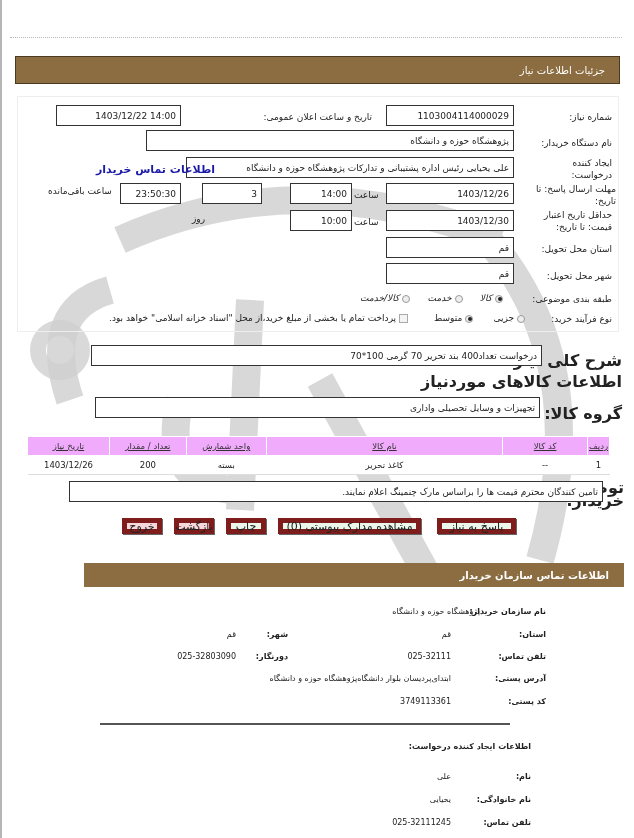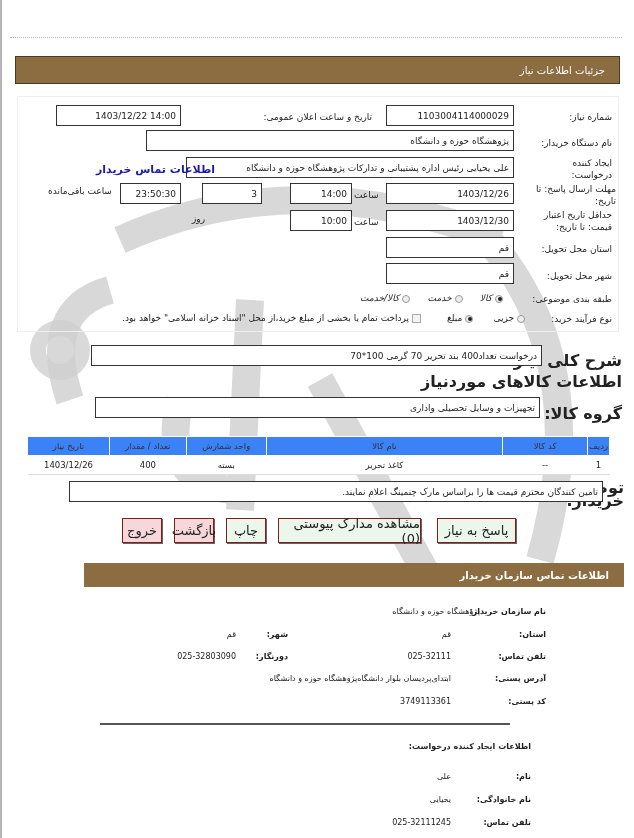--- a/index.html
+++ b/index.html
@@ -20,23 +20,23 @@
   .lbl { position: absolute; font-size: 9px; color: #222; text-align: right; line-height: 12px; }
   .box { position: absolute; border: 1px solid #333; background: #fff; font-size: 9px; padding: 0 4px; display: flex; align-items: center; justify-content: flex-end; direction: ltr; }
   .box.rtl { direction: rtl; justify-content: flex-start; }
   .link { position: absolute; color: #1a1aa6; font-size: 11px; font-weight: bold; }
   .radio { display: inline-block; width: 8px; height: 8px; border-radius: 50%; border: 1px solid #999; background: #eee; vertical-align: middle; position: relative; margin: 0 3px; }
   .radio.on::after { content: ""; position: absolute; left: 1.5px; top: 1.5px; width: 4px; height: 4px; border-radius: 50%; background: #222; }
   .chk { display: inline-block; width: 9px; height: 9px; border: 1px solid #aaa; background: #f4f4f4; vertical-align: middle; margin: 0 3px; }
   .row-inline { position: absolute; font-size: 9px; white-space: nowrap; }
   .bold-lbl { position: absolute; font-weight: bold; font-size: 16px; color: #222; }
   table.items { position: absolute; left: 27px; top: 436px; width: 583px; border-collapse: collapse; font-size: 8.5px; }
-  table.items th { background: #3b82f6; color: #333; font-weight: normal; height: 19px; border: 1px solid #fff; }
+  table.items th { background: #f0abfc; color: #333; font-weight: normal; height: 19px; border: 1px solid #fff; text-decoration: underline; }
   table.items td { background: #fff; height: 19px; text-align: center; border-bottom: 1px solid #ddd; }
-  .btn { position: absolute; height: 25px; border: 1px solid #7f1d1d; font-size: 13px; display: flex; align-items: center; justify-content: center; box-shadow: 1px 1px 0 #666; }
+  .btn { position: absolute; height: 16px; border: 5px solid #7f1d1d; font-size: 11px; display: flex; align-items: center; justify-content: center; box-shadow: 1px 1px 0 #666; }
   .btn.green { background: #eaf7ea; }
   .btn.red { background: #f7d8da; }
   .info { position: absolute; font-size: 8px; color: #222; white-space: nowrap; }
   .info.b { font-weight: bold; }
   .hr { position: absolute; left: 100px; top: 723px; width: 410px; border-top: 2px solid #555; }
 </style>
 </head>
 <body>
 
 <div class="leftbar"></div>
@@ -97,21 +97,21 @@
   &nbsp;&nbsp;&nbsp;
   <span class="radio"></span><span>خدمت</span>
   &nbsp;&nbsp;&nbsp;
   <span class="radio"></span><span>کالا/خدمت</span>
 </div>
 
 <div class="lbl" style="right:22px; top:313px;">نوع فرآیند خرید:</div>
 <div class="row-inline" style="right:106px; top:313px;">
   <span class="radio"></span><span>جزیی</span>
   &nbsp;&nbsp;&nbsp;&nbsp;
-  <span class="radio on"></span><span>مبلغ</span>
+  <span class="radio on"></span><span>متوسط</span>
   &nbsp;&nbsp;&nbsp;&nbsp;&nbsp;&nbsp;
   <span class="chk"></span><span>پرداخت تمام یا بخشی از مبلغ خرید،از محل "اسناد خزانه اسلامی" خواهد بود.</span>
 </div>
 
 <div class="bold-lbl" style="right:12px; top:351px;">شرح کلی نیاز:</div>
 <div class="box rtl" style="left:91px; top:345px; width:451px; height:21px;">درخواست تعداد400 بند تحریر 70 گرمی 100*70</div>
 <div class="bold-lbl" style="right:12px; top:372px;">اطلاعات کالاهای موردنیاز</div>
 
 <div class="bold-lbl" style="right:12px; top:404px;">گروه کالا:</div>
 <div class="box rtl" style="left:95px; top:397px; width:445px; height:21px;">تجهیزات و وسایل  تحصیلی واداری</div>
@@ -126,21 +126,21 @@
       <th style="width:77px;">تعداد / مقدار</th>
       <th style="width:82px;">تاریخ نیاز</th>
     </tr>
   </thead>
   <tbody>
     <tr>
       <td>1</td>
       <td>--</td>
       <td>کاغذ تحریر</td>
       <td>بسته</td>
-      <td>400</td>
+      <td>200</td>
       <td>1403/12/26</td>
     </tr>
   </tbody>
 </table>
 
 <div class="bold-lbl" style="right:10px; top:481px; width:44px; line-height:13px;">توضیحات خریدار:</div>
 <div class="box rtl" style="left:28px; top:481px; width:534px; height:21px;margin-left:41px;">تامین کنندگان محترم قیمت ها را براساس مارک  چنمینگ اعلام نمایند.</div>
 
 <div class="btn green" style="left:437px; top:518px; width:79px;">پاسخ به نیاز</div>
 <div class="btn green" style="left:278px; top:518px; width:143px;">مشاهده مدارک پیوستی (0)</div>

